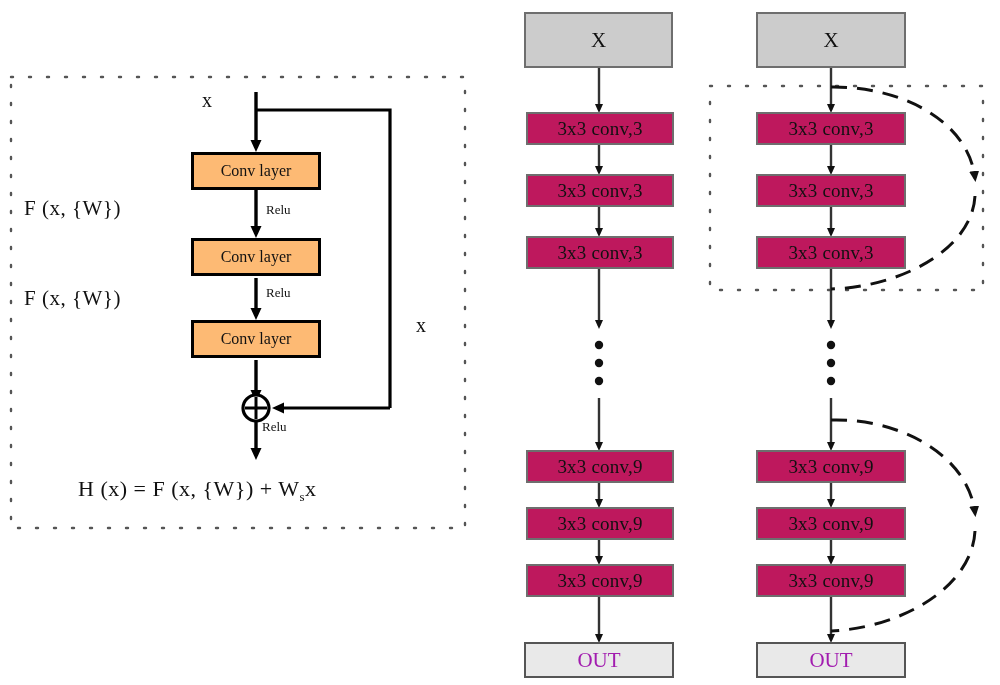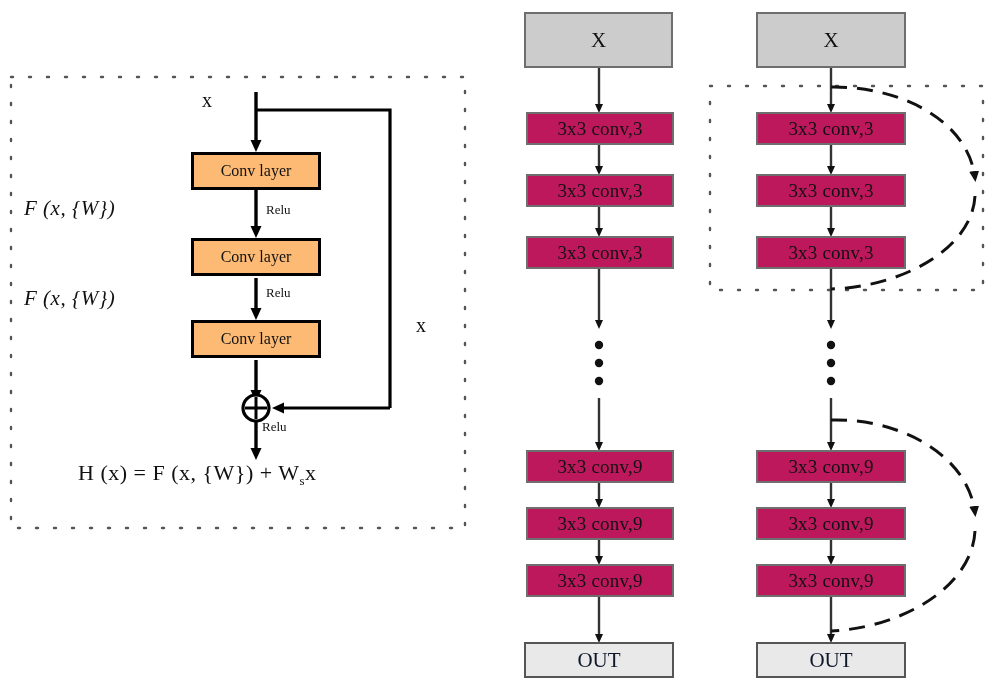--- a/index.html
+++ b/index.html
@@ -44,40 +44,40 @@
   }
   .x-node {
     background: #cccccc;
     border: 2px solid #6e6e6e;
     color: #111111;
     font-size: 21px;
   }
   .out-node {
     background: #e9e9e9;
     border: 2px solid #555555;
-    color: #0f172a;
+    color: #a21caf;
     font-size: 21px;
   }
   .convlayer-node {
     background: #fdba74;
     border: 3px solid #000000;
     color: #111111;
     font-size: 16px;
   }
   
   .label {
     position: absolute;
     color: #111111;
     white-space: nowrap;
     line-height: 1;
   }
   .label-x-top     { font-size: 20px; }
   .label-x-right   { font-size: 20px; }
   .label-relu      { font-size: 13px; }
-  .label-f         { font-size: 21px; letter-spacing: 0.5px; font-style: italic; }
+  .label-f         { font-size: 21px; letter-spacing: 0.5px; }
   .label-eq        { font-size: 22px; letter-spacing: 0.5px; }
   .label-eq sub    { font-size: 13px; }
 </style>
 </head>
 <body>
 
 <div id="figure">
 
   <svg class="layer" viewBox="0 0 1000 685" xmlns="http://www.w3.org/2000/svg">
     <defs>
@@ -158,21 +158,21 @@
   <div class="node convlayer-node" style="left:191px; top:320px; width:130px; height:38px;">Conv layer</div>
 
   <div class="label label-relu" style="left:266px; top:203px;">Relu</div>
 
   <div class="label label-relu" style="left:266px; top:286px;">Relu</div>
 
   <div class="label label-relu" style="left:262px; top:420px;">Relu</div>
 
   <div class="label label-x-right" style="left:416px; top:315px;">x</div>
 
-  <div class="label label-eq" style="left:78px; top:462px;">
+  <div class="label label-eq" style="left:78px; top:478px;">
     <span>H (x) = F (x, {W}) + W</span><sub>s</sub><span>x</span>
   </div>
 
   <div class="node x-node" style="left:524px; top:12px; width:149px; height:56px;">X</div>
 
   <div class="node conv-node" style="left:526px; top:112px; width:148px; height:33px;">3x3 conv,3</div>
   <div class="node conv-node" style="left:526px; top:174px; width:148px; height:33px;">3x3 conv,3</div>
   <div class="node conv-node" style="left:526px; top:236px; width:148px; height:33px;">3x3 conv,3</div>
 
   <div class="node conv-node" style="left:526px; top:450px; width:148px; height:33px;">3x3 conv,9</div>

